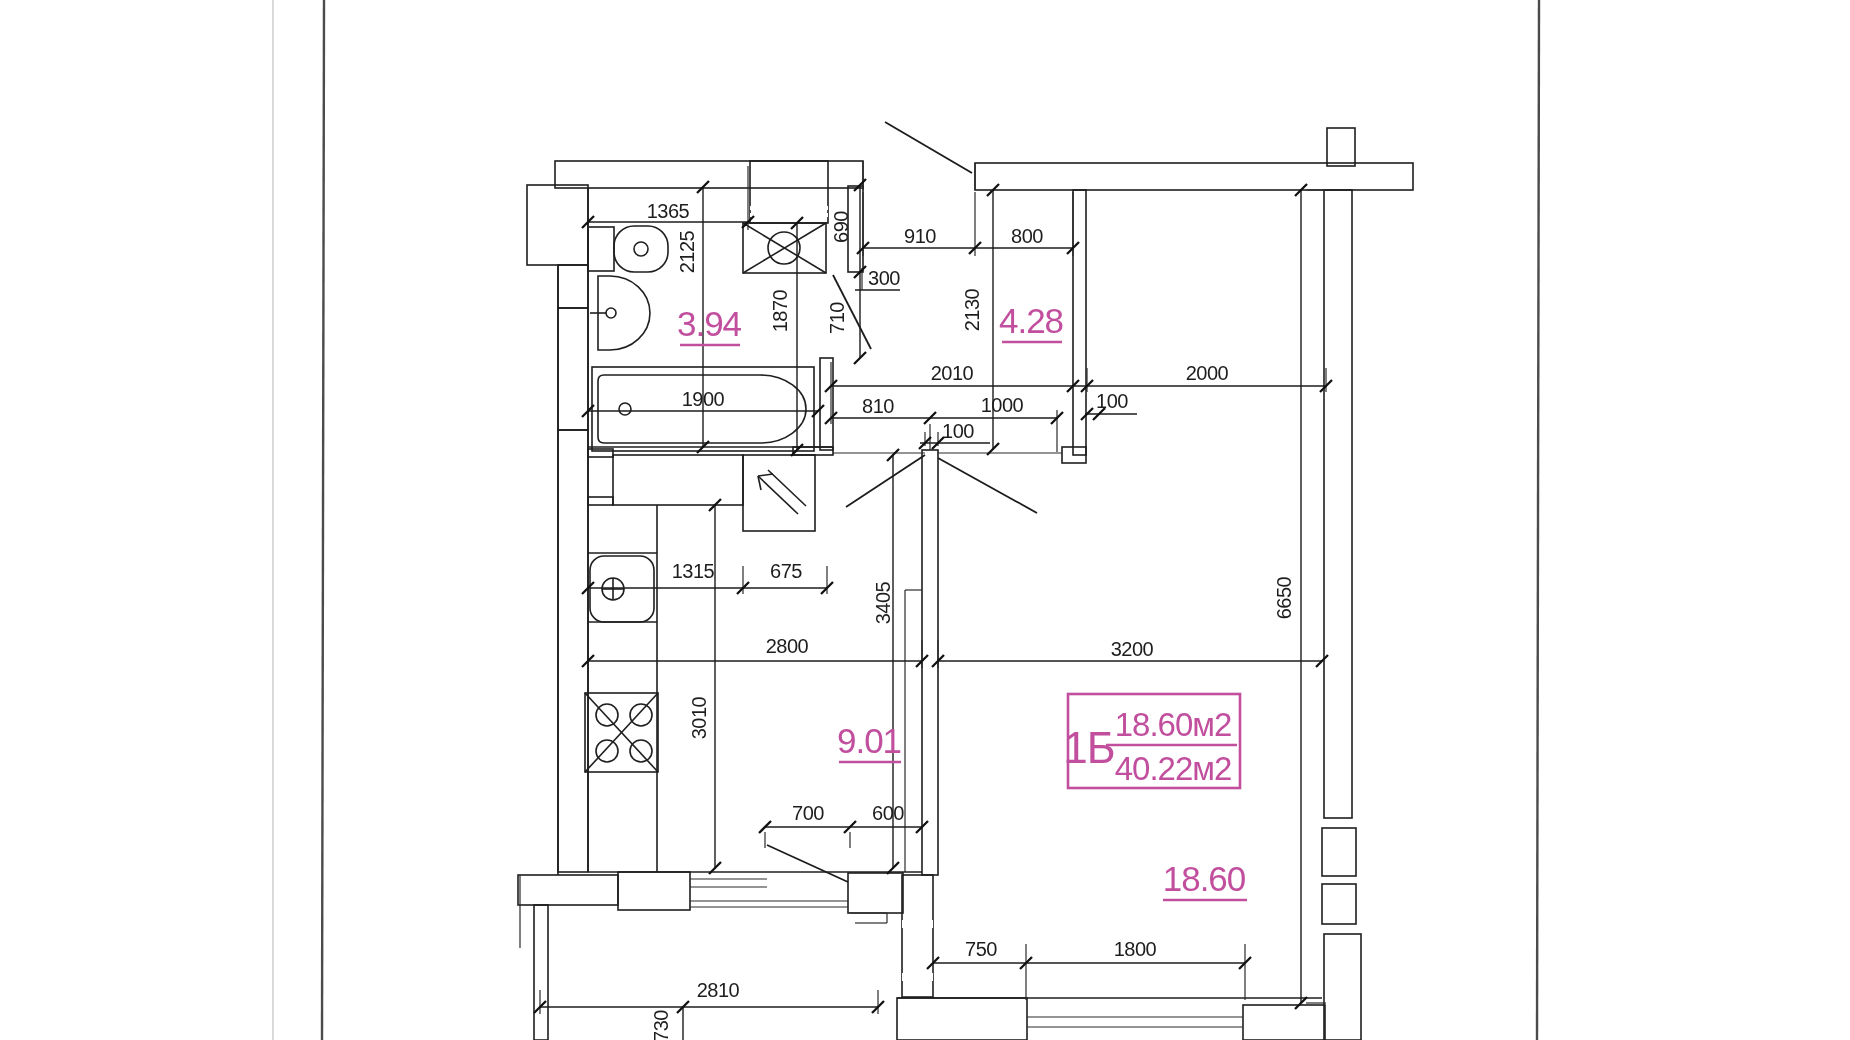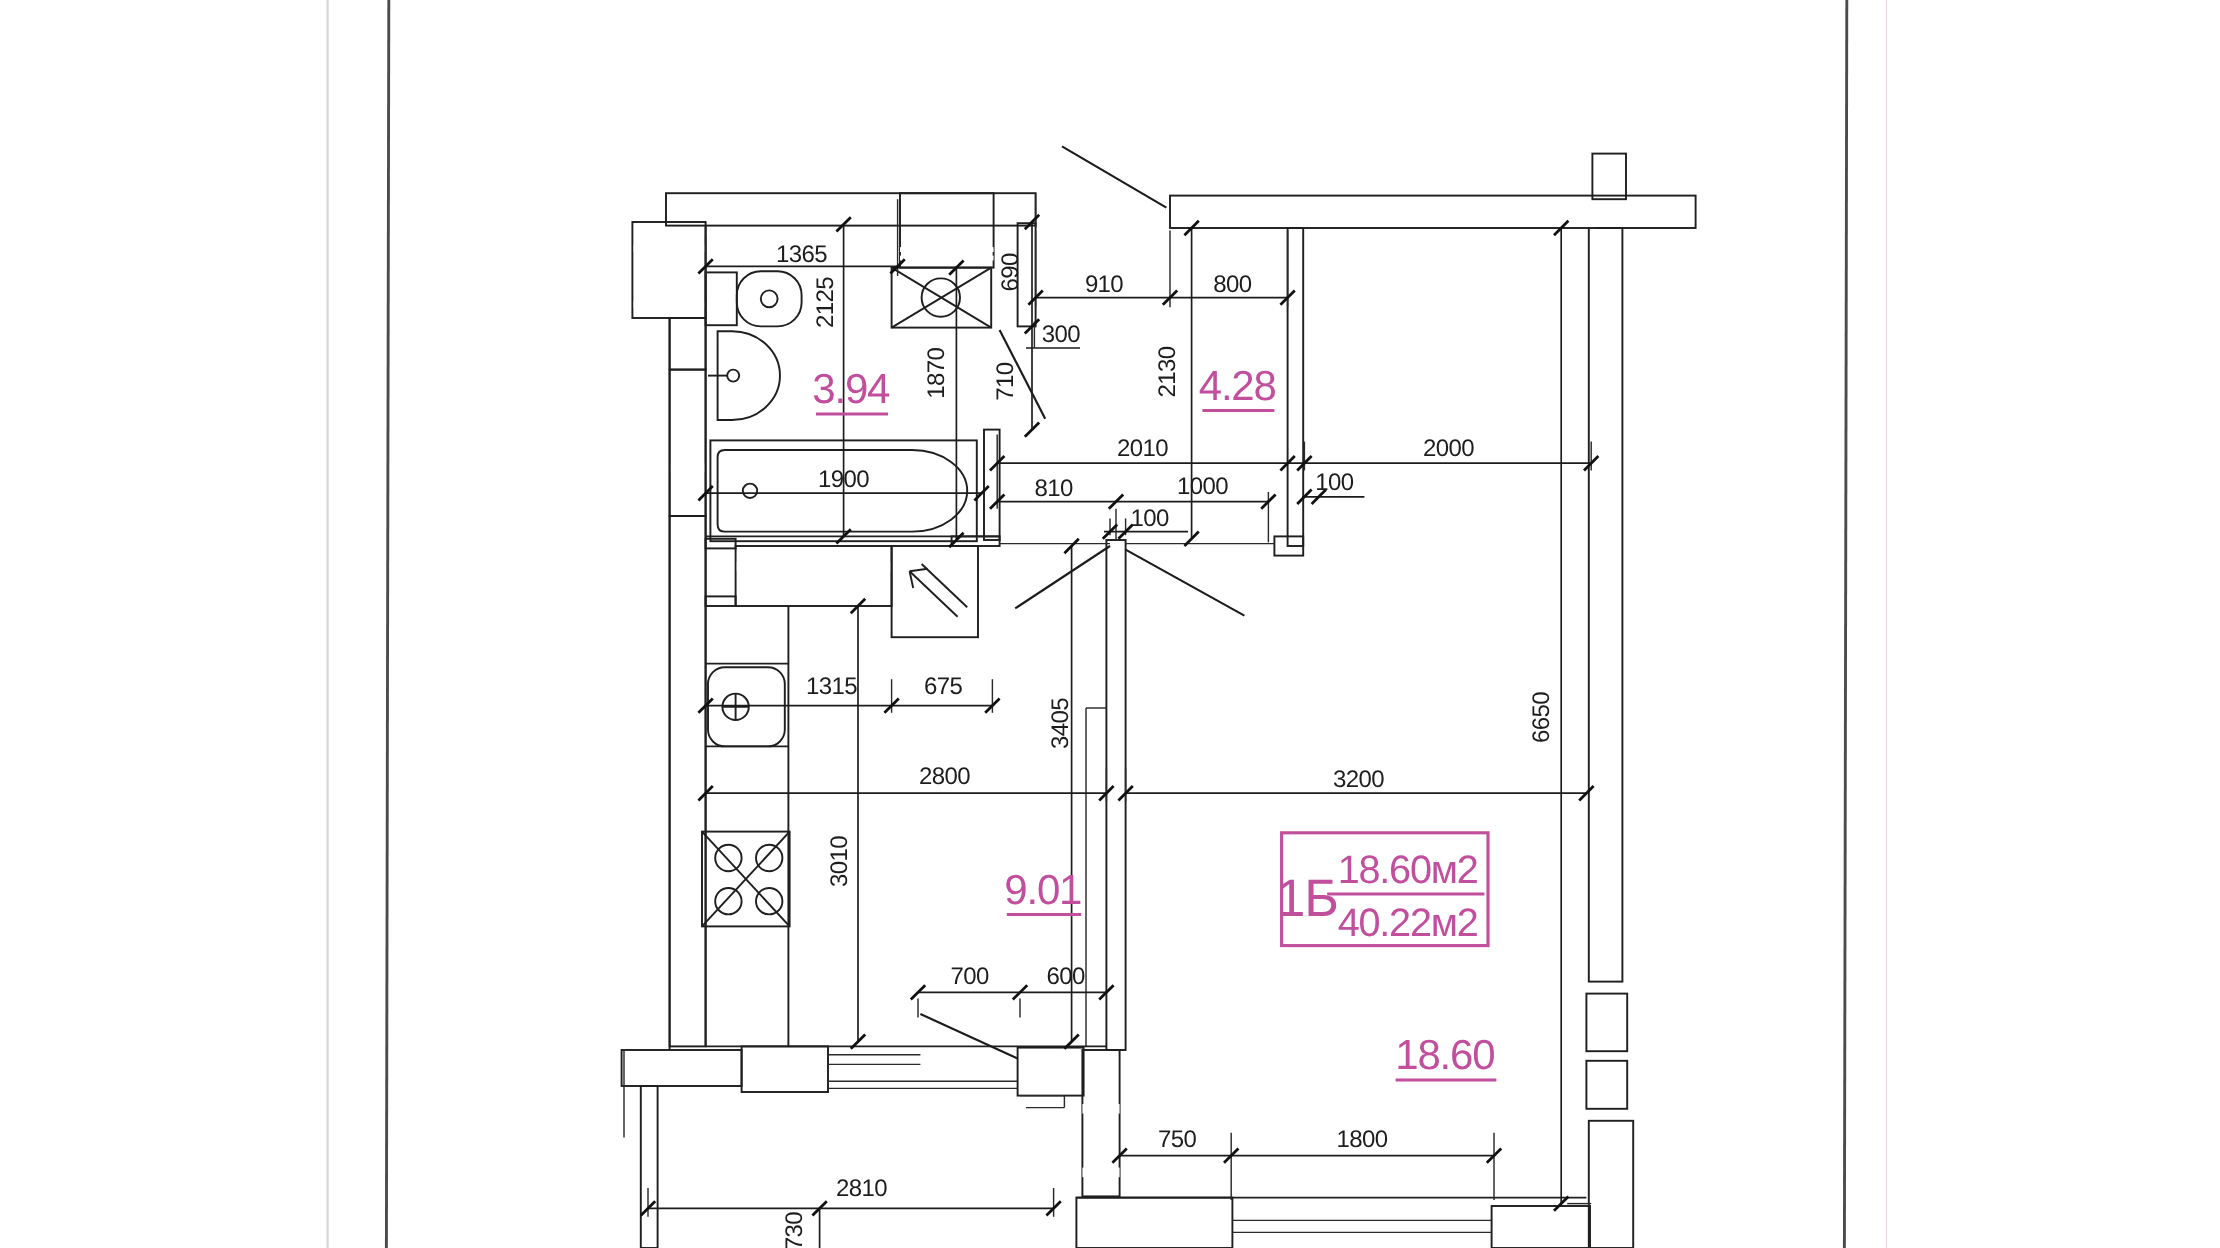--- a/index.html
+++ b/index.html
@@ -1,16 +1,16 @@
 <!DOCTYPE html>
 <html><head>
 <meta charset="utf-8">
 <style>
   html,body{margin:0;padding:0;background:#ffffff;}
-  .canvas{position:relative;width:1572px;height:1040px;background:#ec4899;overflow:hidden;
+  .canvas{position:relative;width:1572px;height:1040px;background:#a21caf;overflow:hidden;
           font-family:"Liberation Sans",sans-serif;}
   svg{position:absolute;left:0;top:0;}
   text{font-family:"Liberation Sans",sans-serif;fill:#1d1d1d;}
   .dim{font-size:20px;letter-spacing:-0.5px;}
   .room{font-size:35px;letter-spacing:-1px;fill:#C14F9E;}
   .tagbig{font-size:44px;fill:#C14F9E;letter-spacing:-1px;}
   .tagval{font-size:33px;fill:#C14F9E;letter-spacing:-1px;}
   .wl{stroke:#1f1f1f;stroke-width:1.6;fill:none;}
   .thin{stroke:#2a2a2a;stroke-width:1.2;fill:none;}
   .dimln{stroke:#1c1c1c;stroke-width:1.4;fill:none;}

